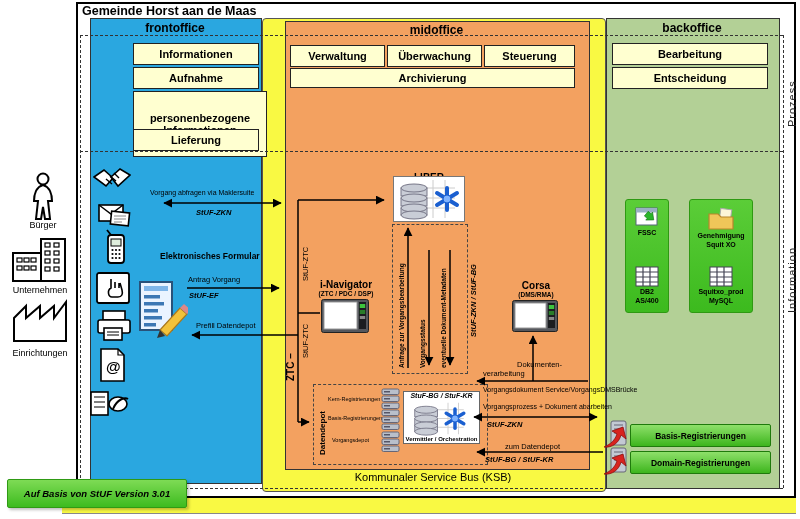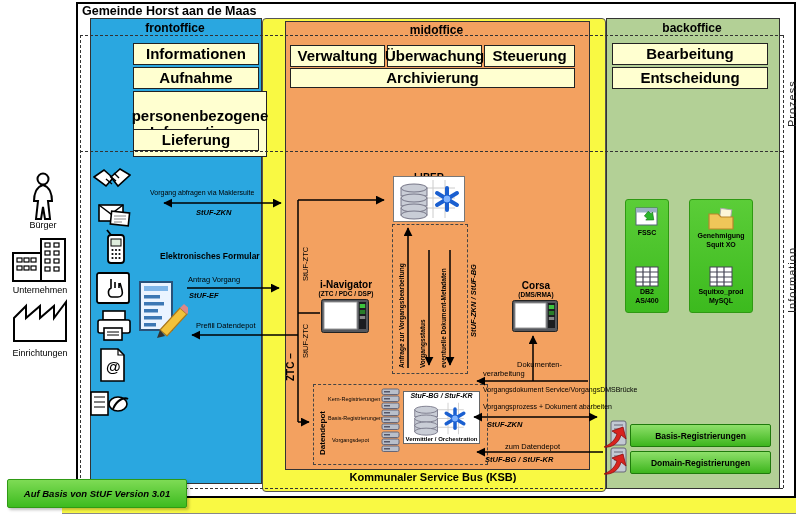--- a/index.html
+++ b/index.html
@@ -5,29 +5,29 @@
   html,body{margin:0;padding:0;background:#fff;}
   .canvas{position:relative;width:800px;height:519px;background:#fff;overflow:hidden;
           font-family:"Liberation Sans", sans-serif;color:#000;}
   .abs{position:absolute;}
   .vtext{position:absolute;transform-origin:0 0;transform:rotate(-90deg);white-space:nowrap;}
 
   .outer-box{left:76px;top:2px;width:716px;height:492px;border:2px solid #000;background:#fff;}
   .title{left:82px;top:4px;font-size:12.5px;font-weight:bold;white-space:nowrap;}
 
   .bus{left:262px;top:18px;width:342px;height:472px;background:#f9f943;border:1px solid #555;border-radius:4px;}
-  .bus-label{left:262px;top:471px;width:342px;text-align:center;font-weight:bold;font-size:11px;}
+  .bus-label{left:262px;top:471px;width:342px;text-align:center;font-weight:normal;font-size:11px;}
 
   .col-front{left:90px;top:18px;width:170px;height:464px;background:#2aa7e0;border:1px solid #333;}
   .col-mid{left:285px;top:21px;width:303px;height:447px;background:#f3a160;border:1px solid #333;}
   .col-back{left:606px;top:18px;width:172px;height:469px;background:#b3d096;border:1px solid #333;}
   .col-header{position:absolute;text-align:center;font-weight:bold;font-size:12px;}
 
   .ybox{position:absolute;background:#ffffd0;border:1px solid #222;text-align:center;
-        font-weight:bold;font-size:15px;display:flex;align-items:center;justify-content:center;line-height:1.1;}
+        font-weight:bold;font-size:11px;display:flex;align-items:center;justify-content:center;line-height:1.1;}
 
   .dash-h{position:absolute;border-top:1px dashed #333;height:0;}
   .dash-v{position:absolute;border-left:1px dashed #333;width:0;}
   .dash-box{position:absolute;border:1px dashed #444;}
 
   .small{font-size:7.5px;white-space:nowrap;}
   .tiny{font-size:7px;white-space:nowrap;}
   .prot{font-size:7.5px;font-style:italic;font-weight:bold;white-space:nowrap;}
   .syslabel{position:absolute;text-align:center;font-weight:bold;font-size:10px;white-space:nowrap;}
   .syssub{position:absolute;text-align:center;font-weight:bold;font-size:6.5px;white-space:nowrap;}

